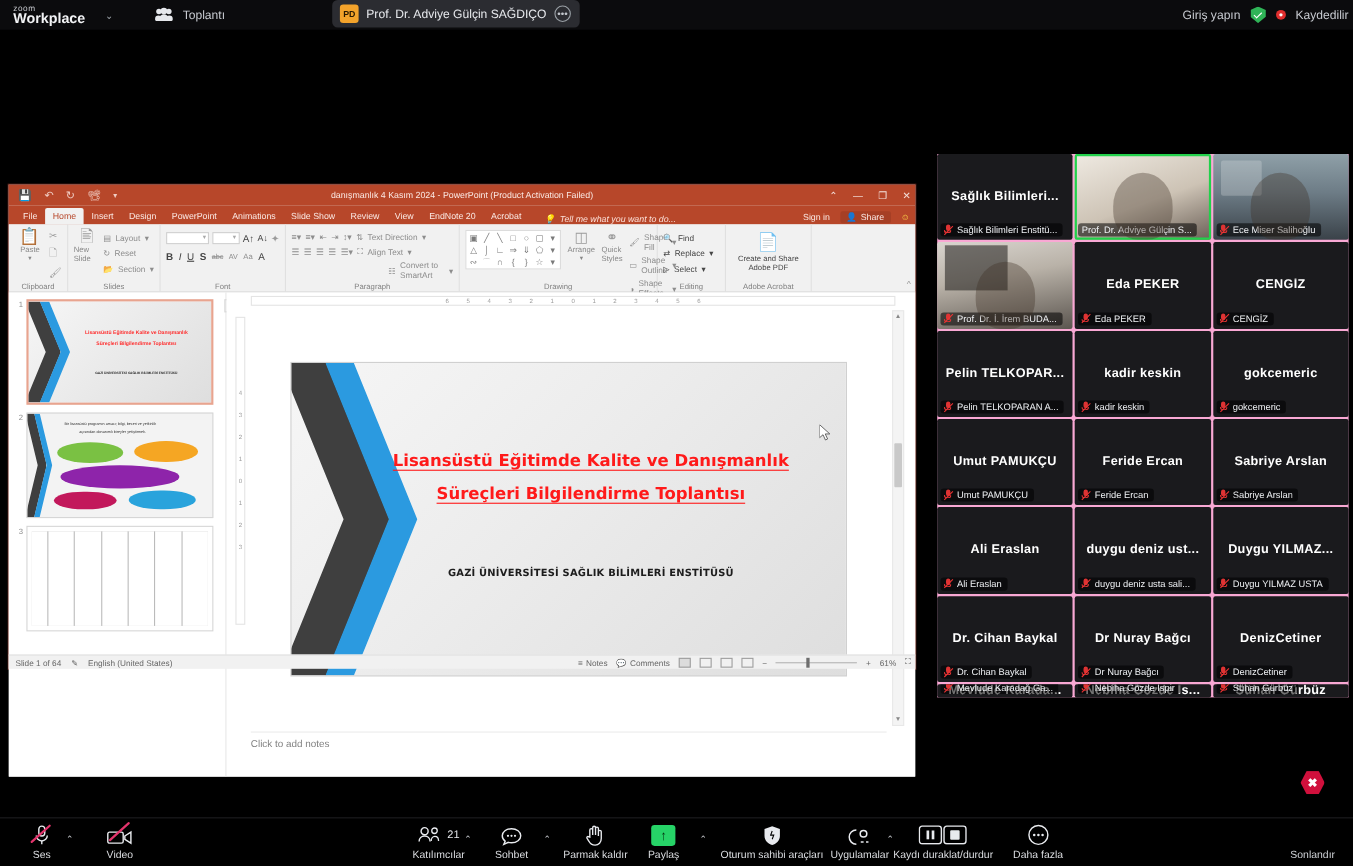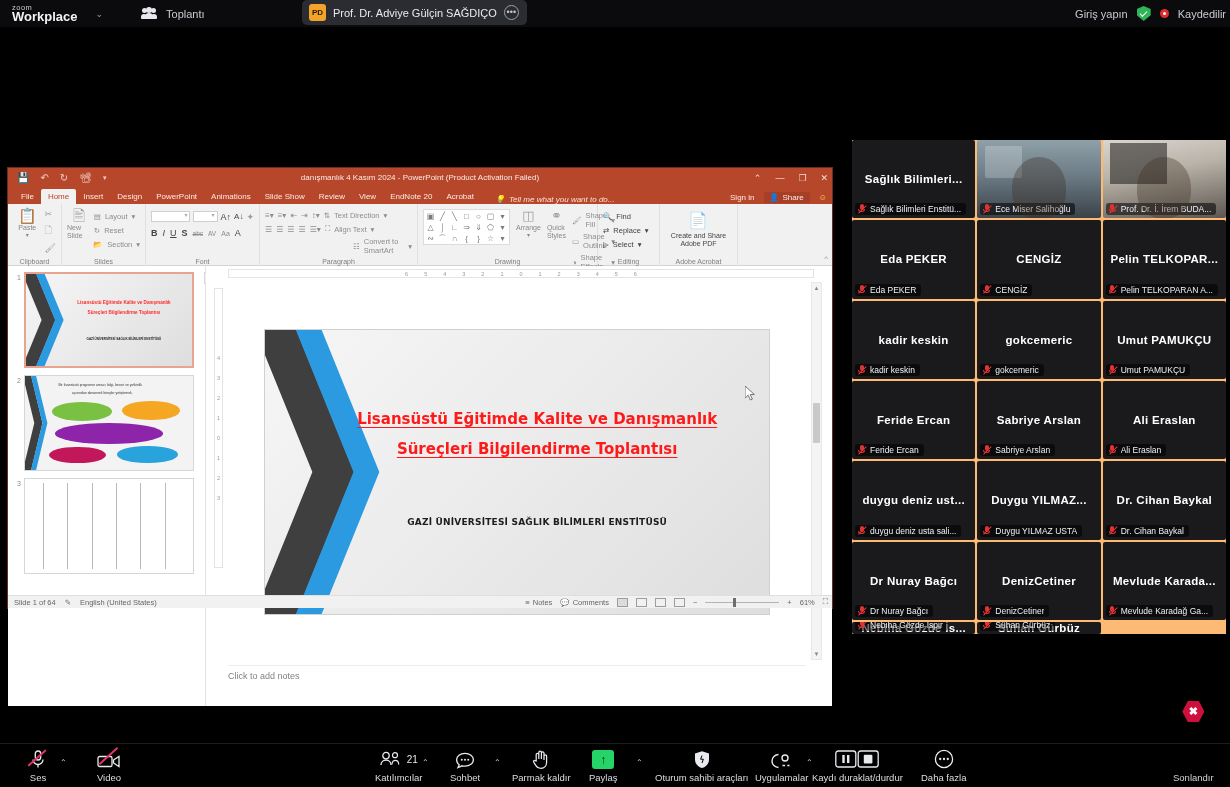--- a/index.html
+++ b/index.html
@@ -135,21 +135,21 @@
   .statusbar { position:absolute; left:0; right:0; bottom:0; height:13px; background:#f1f1f1;
     border-top:1px solid #dfdfdf; display:flex; align-items:center; font-size:7.5px; color:#666; }
   .sb-left{ display:flex; align-items:center; gap:9px; margin-left:6px;}
   .sb-right{ position:absolute; right:4px; display:flex; align-items:center; gap:8px;}
   .viewbtn{ width:11px;height:9px;border:1px solid #9d9d9d; display:inline-block;}
   .viewbtn.on{ background:#dcdcdc; }
   .zslider{ width:74px; height:1px; background:#b4b4b4; position:relative; display:inline-block;}
   .zslider i{ position:absolute; left:28px; top:-4px; width:3px; height:9px; background:#6e6e6e;}
 
   
-  .gallery { position:absolute; left:852px; top:140px; width:374px; height:494px; background:#fdba74; }
+  .gallery { position:absolute; left:852px; top:140px; width:374px; height:494px; background:#f9a8d4; }
   .grid { display:grid; grid-template-columns:repeat(3,1fr); grid-template-rows:repeat(6,1fr); gap:2px; width:100%; height:100%;}
   .tile { position:relative; background:#1a1a1d; overflow:hidden; border-radius:2px; display:flex; align-items:center; justify-content:center;}
   .tile.active { outline:2px solid #22d14b; outline-offset:-2px; }
   .tile .bigname { color:#fff; font-size:11.5px; font-weight:700; text-align:center; padding:0 6px; letter-spacing:.3px;
     overflow:hidden; white-space:nowrap; text-overflow:ellipsis; max-width:100%;}
   .tile .namebar { position:absolute; left:3px; bottom:3px; max-width:calc(100% - 6px);
     display:flex; align-items:center; gap:4px; background:rgba(0,0,0,.55); border-radius:3px; padding:1px 5px 1px 3px;}
   .tile .namebar .nm { color:#eef0f3; font-size:8.5px; white-space:nowrap; overflow:hidden; text-overflow:ellipsis;}
   .mute-ico { width:8px; height:10px; position:relative; flex:0 0 auto; }
   .mute-ico .m1{position:absolute;left:1.5px;top:0;width:4px;height:6px;border-radius:2px;background:#d33;}
@@ -547,20 +547,25 @@
           <div class="bigname">Sağlık  Bilimleri...</div>
           <div class="namebar">
             <span class="mute-ico">
               <i class="m1"></i>
               <i class="m2"></i>
               <i class="slash"></i>
             </span>
             <span class="nm">Sağlık Bilimleri Enstitü...</span>
           </div>
         </div>
+        <div class="tile active vid-b">
+          <div class="namebar">
+            <span class="nm">Prof. Dr. Adviye Gülçin S...</span>
+          </div>
+        </div>
         <div class="tile vid-c">
           <div class="namebar">
             <span class="mute-ico">
               <i class="m1"></i>
               <i class="m2"></i>
               <i class="slash"></i>
             </span>
             <span class="nm">Ece Miser Salihoğlu</span>
           </div>
         </div>

